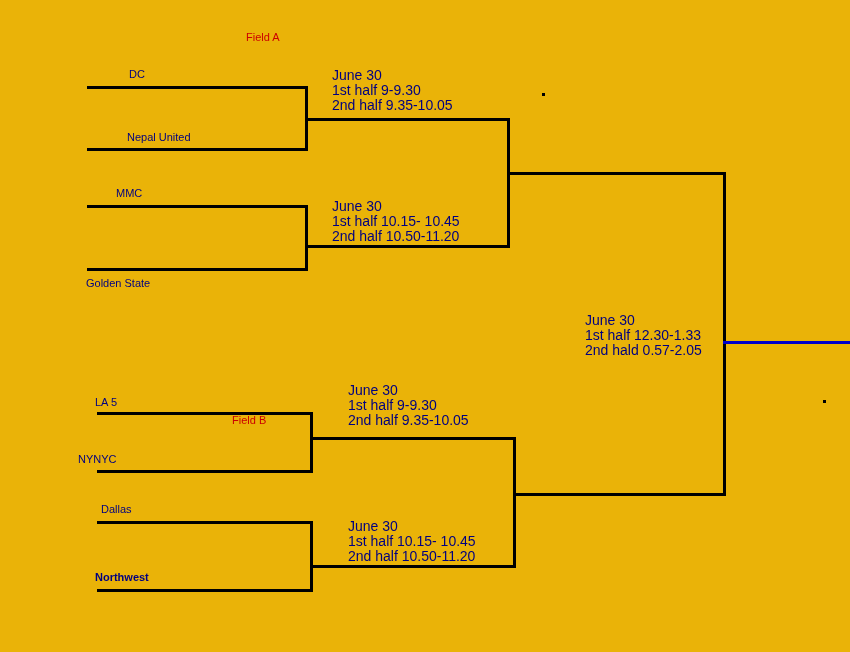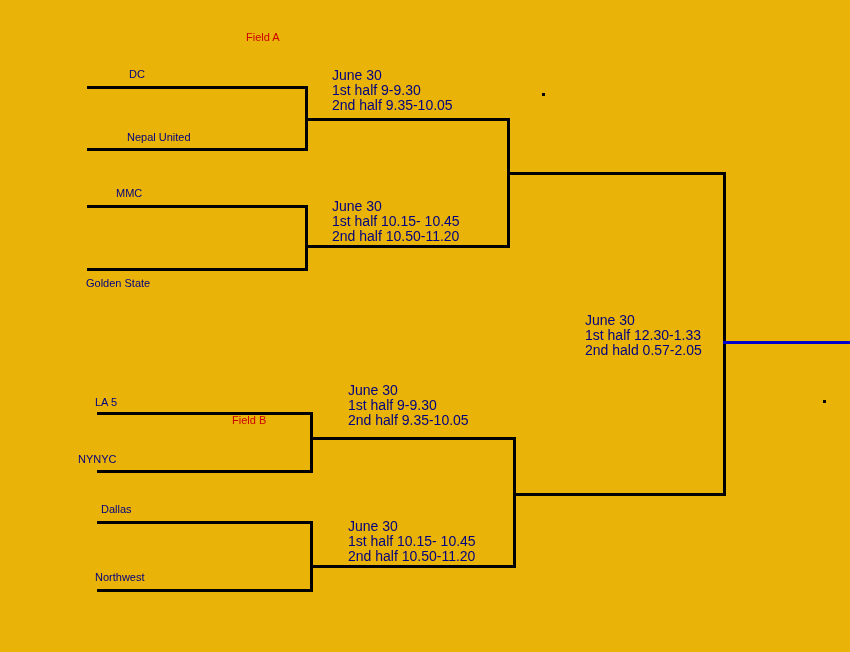--- a/index.html
+++ b/index.html
@@ -113,21 +113,21 @@
 
   <div class="match-info" style="left:348px; top:383px;">
     <div>June 30</div>
     <div>1st half 9-9.30</div>
     <div>2nd half 9.35-10.05</div>
   </div>
 
   <div class="team-label" style="left:95px; top:503px;padding-left:6px;">Dallas</div>
   <div class="line-h" style="left:97px; top:521px; width:216px;"></div>
 
-  <div class="team-label" style="left:95px; top:571px;">Northwest</div>
+  <div class="team-label" style="left:95px; top:571px;font-weight:bold;">Northwest</div>
   <div class="line-h" style="left:97px; top:589px; width:216px;"></div>
 
   <div class="line-v" style="left:310px; top:521px; height:71px;"></div>
   <div class="line-h" style="left:310px; top:565px; width:206px;"></div>
 
   <div class="match-info" style="left:348px; top:519px;">
     <div>June 30</div>
     <div>1st half 10.15- 10.45</div>
     <div>2nd half 10.50-11.20</div>
   </div>

